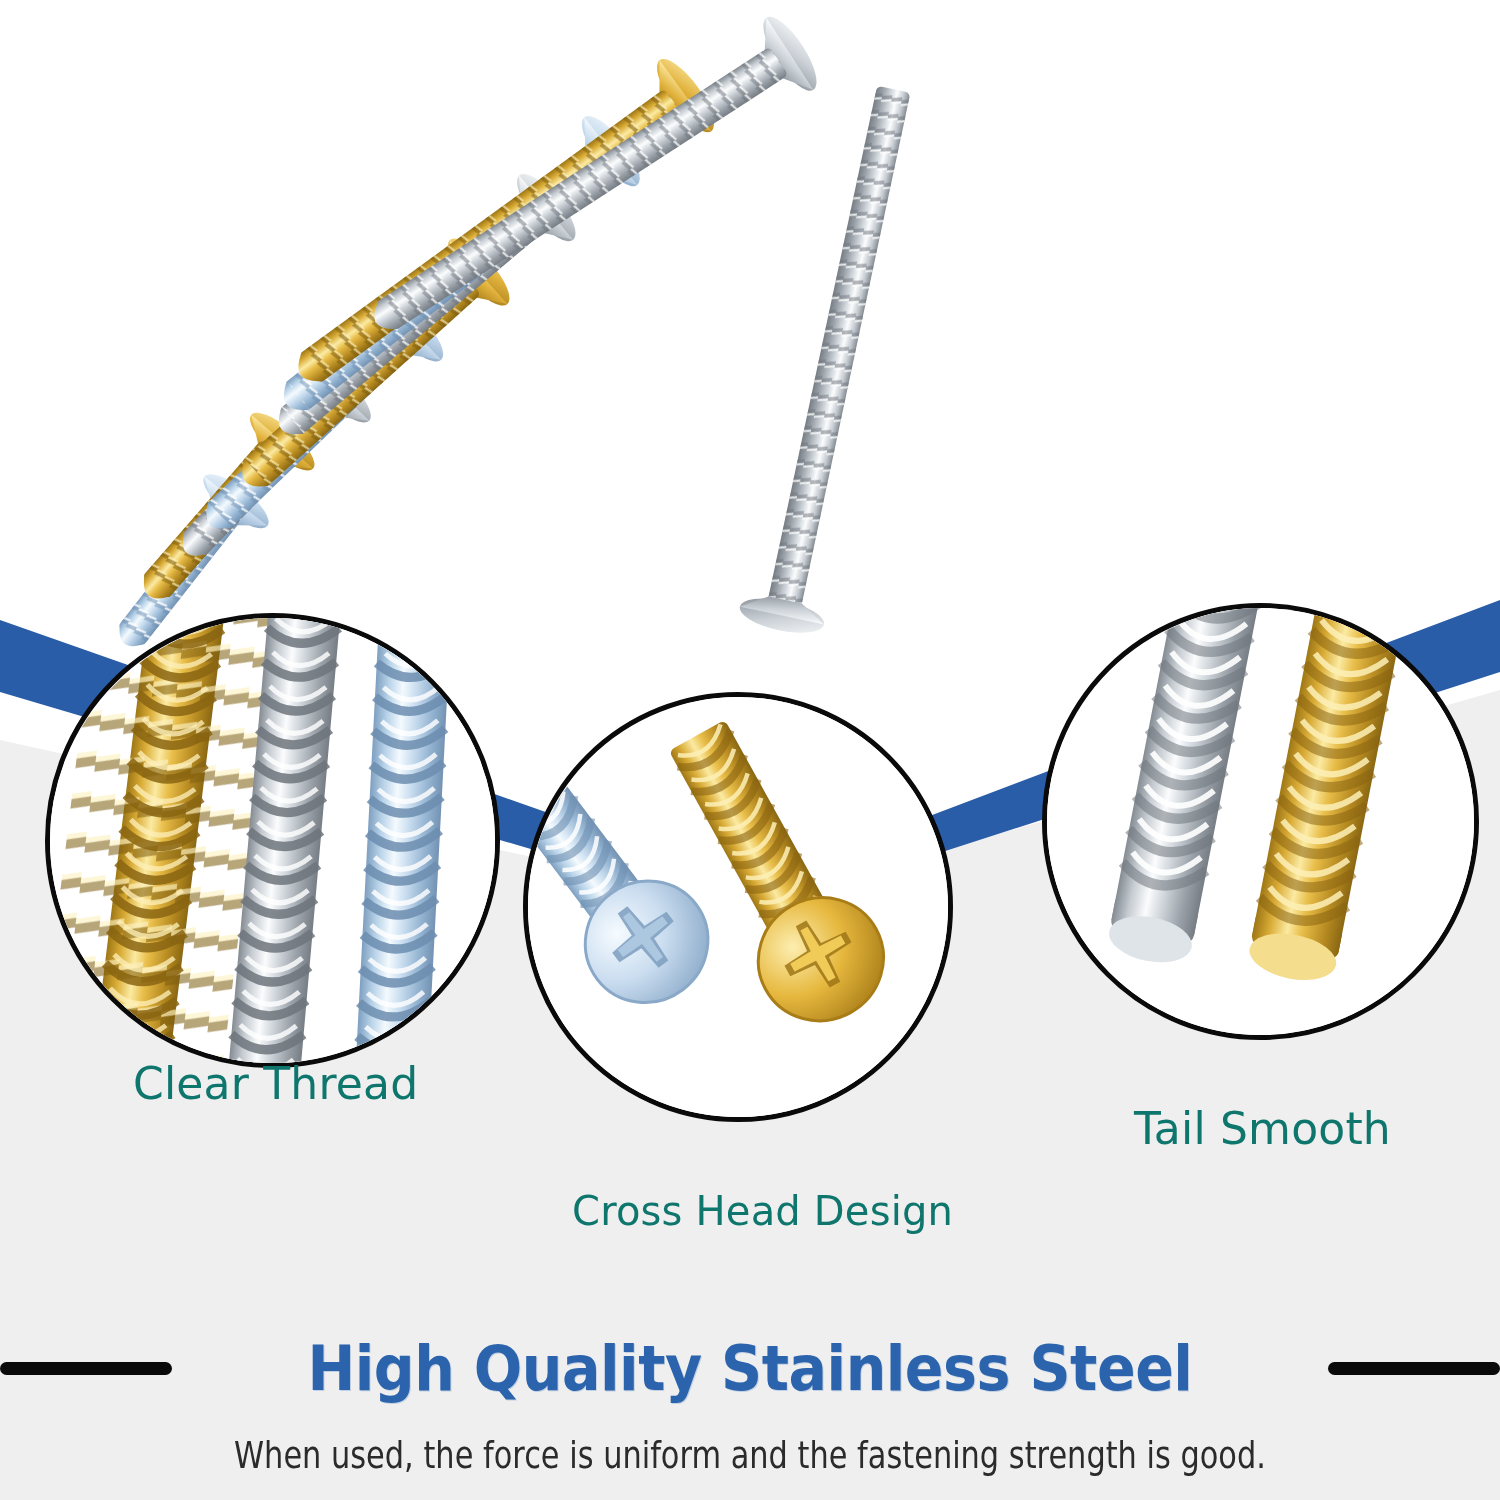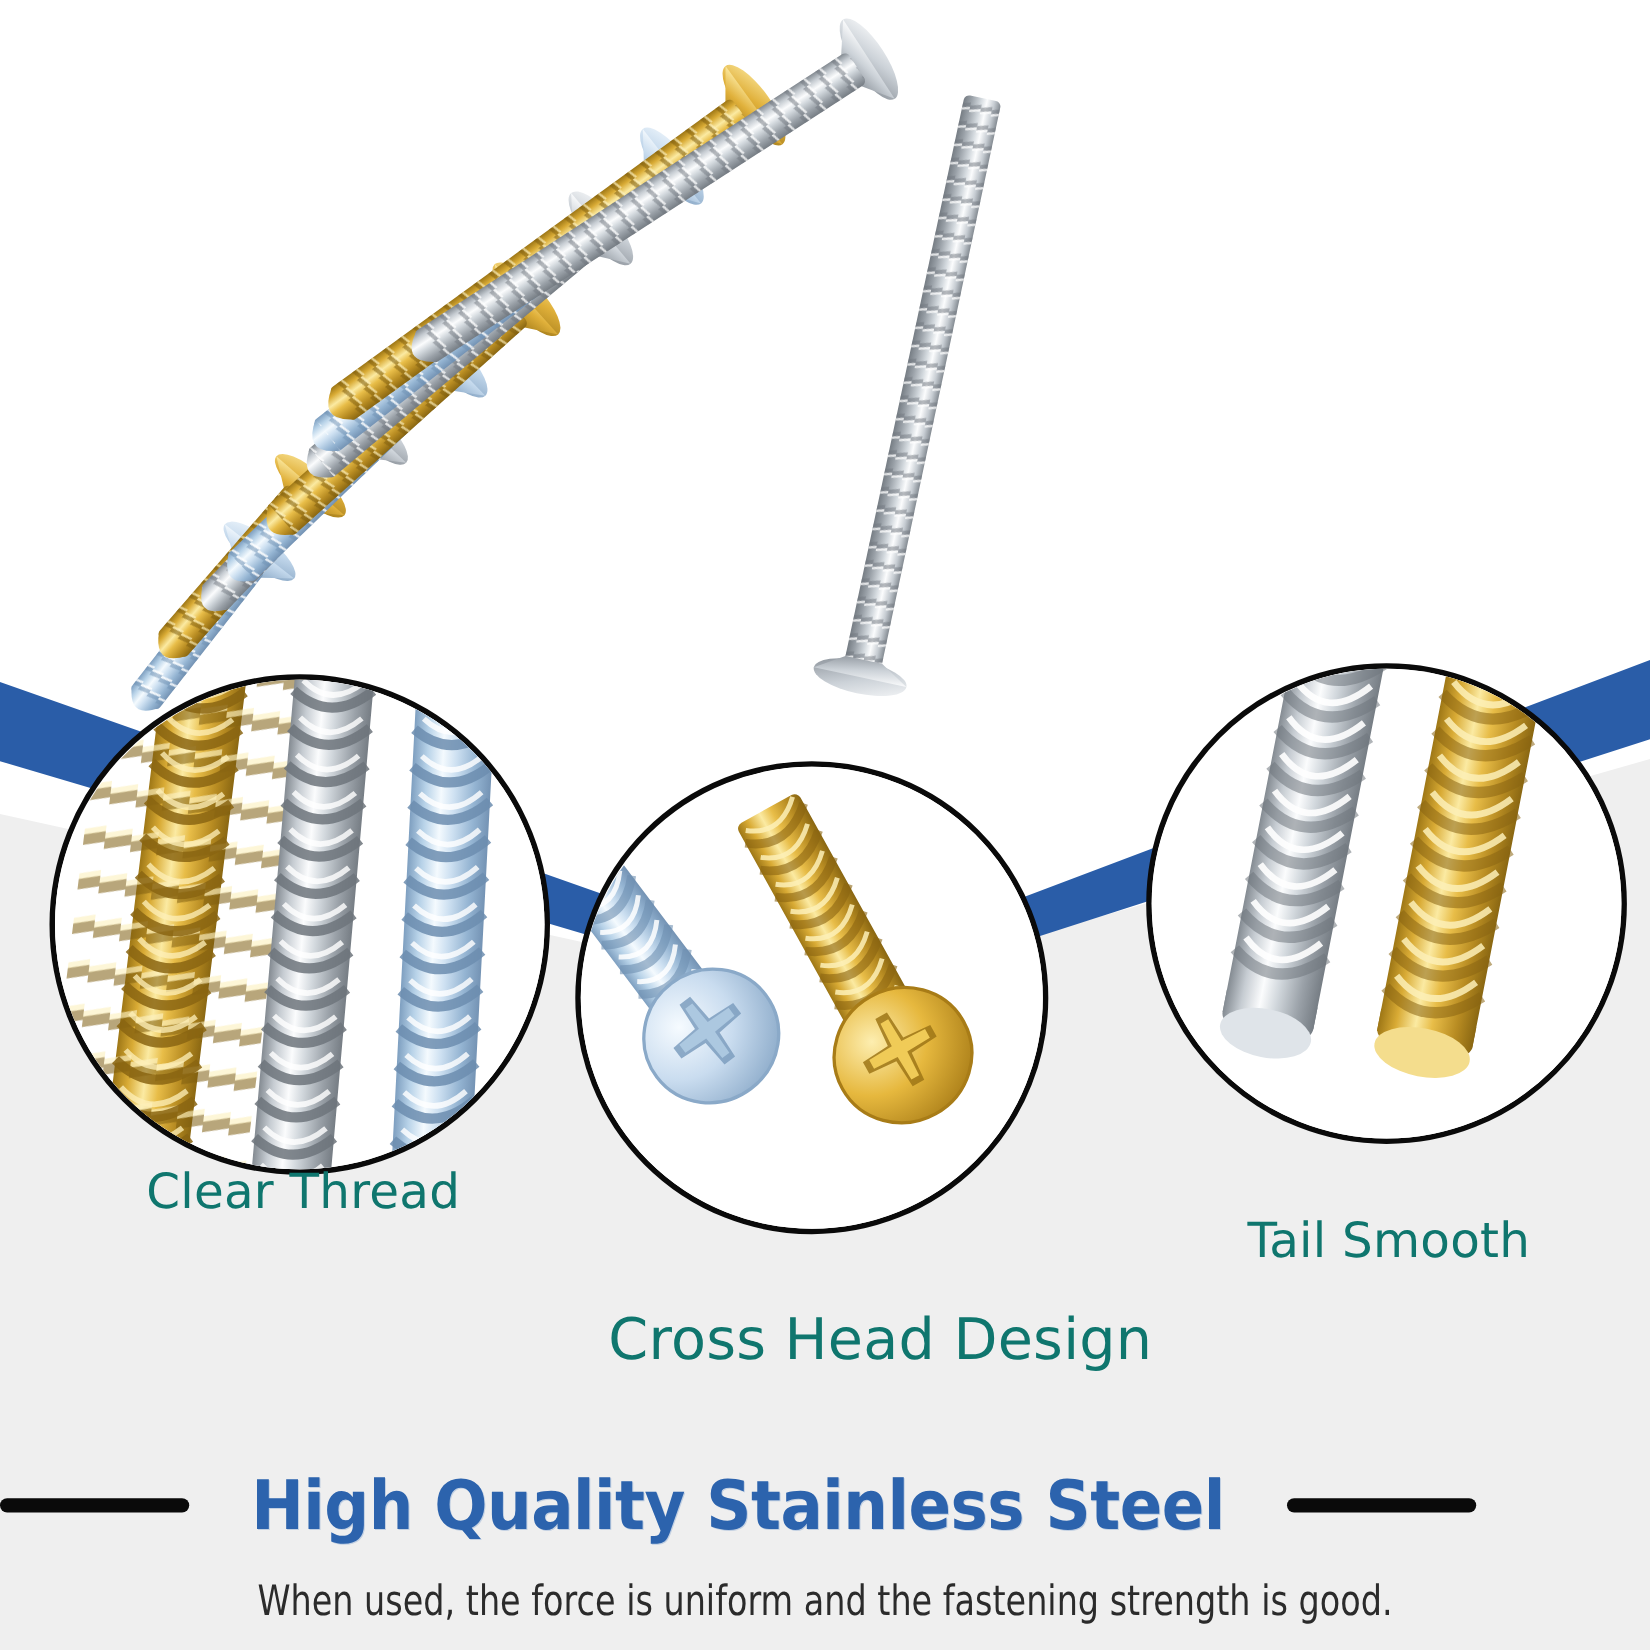--- a/index.html
+++ b/index.html
@@ -35,36 +35,36 @@
   
   .feature-label {
     position:absolute;
     font-family:"DejaVu Sans", sans-serif;
     font-weight:400;
     color:#0f766e;
     white-space:nowrap;
     letter-spacing:0.2px;
   }
   #label-clear-thread  { left:133px;  top:1058px; font-size:44px; }
-  #label-cross-head    { left:553px;  top:1188px; font-size:52px; }
+  #label-cross-head    { left:572px;  top:1188px; font-size:40px; }
   #label-tail-smooth   { left:1134px; top:1103px; font-size:44px; }
 
   
   #banner {
     position:absolute;
     left:0; top:1320px;
     width:1500px; height:180px;
     text-align:center;
   }
   #banner-row {
     position:absolute;
     left:0; top:8px;
     width:1500px; height:80px;
-    display:flex; align-items:center; justify-content:flex-start;
-    gap:18px;
+    display:flex; align-items:center; justify-content:space-between;
+    gap:28px;
   }
   .banner-dash {
     width:172px; height:13px;
     background:#0a0a0a;
     border-radius:7px;
     flex:0 0 auto;
   }
   #banner-title {
     font-family:"DejaVu Sans", sans-serif;
     font-weight:700;

